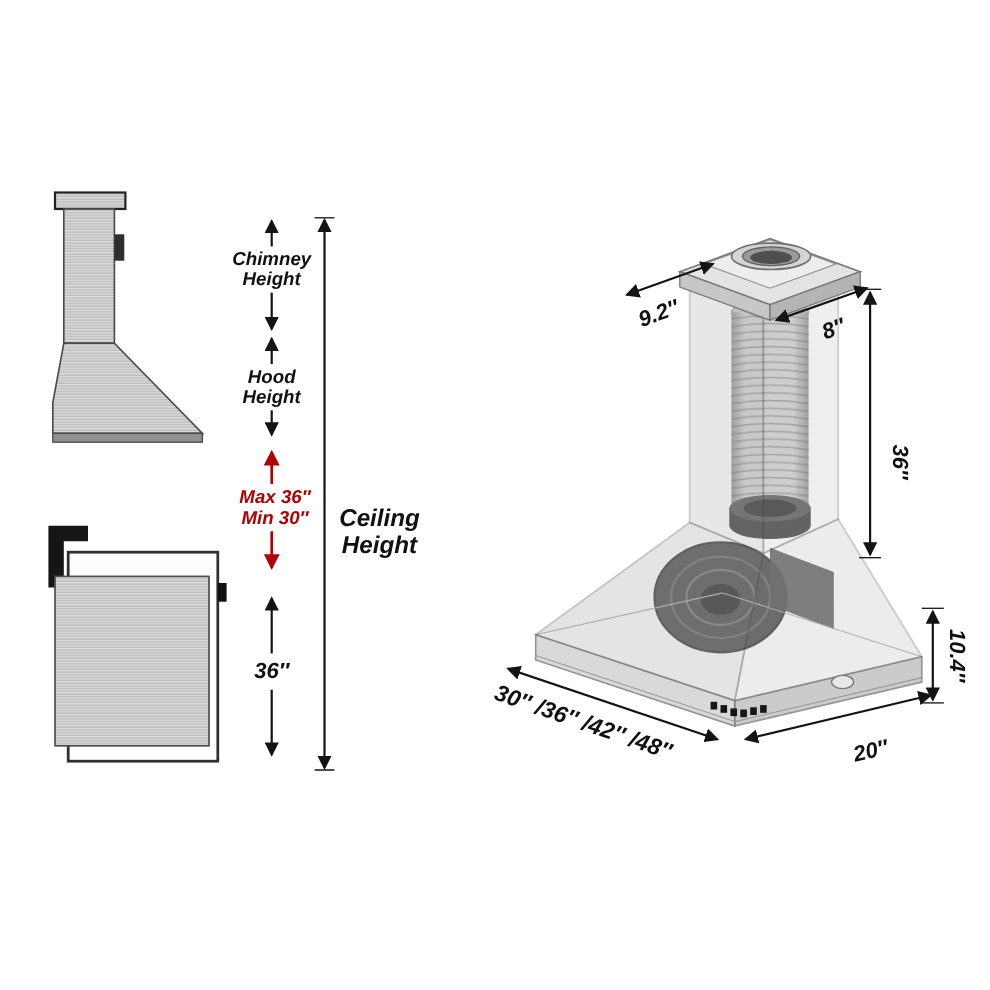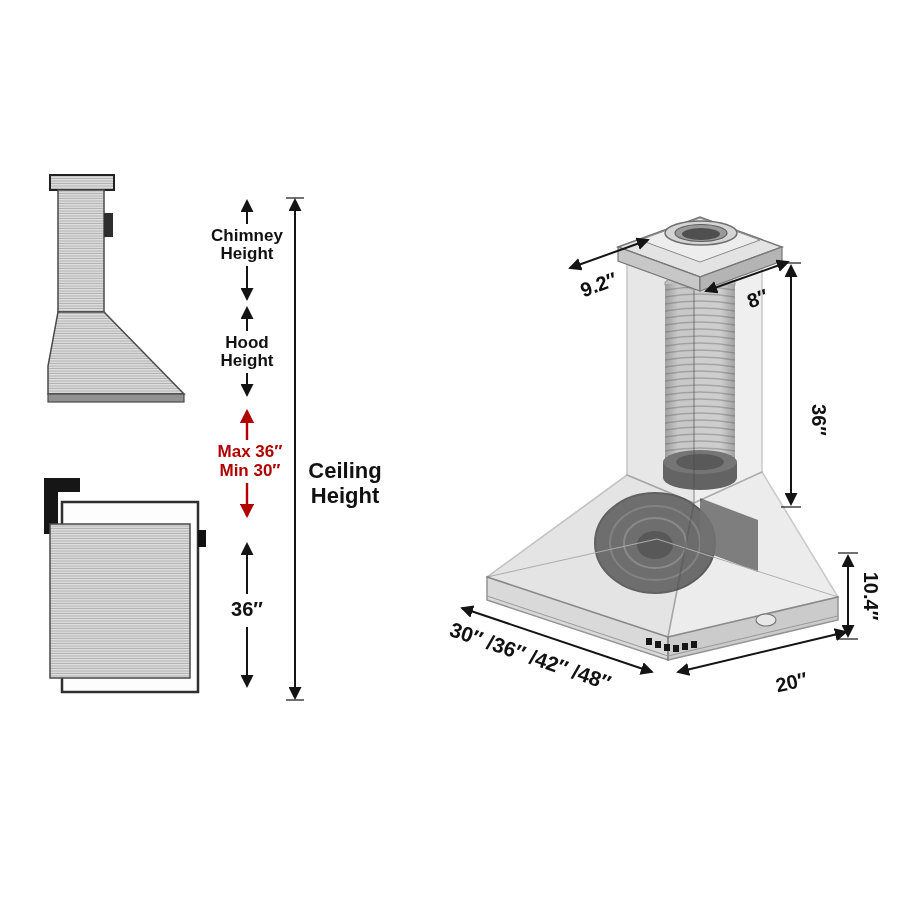--- a/index.html
+++ b/index.html
@@ -1,16 +1,16 @@
 <!DOCTYPE html>
 <html><head>
 <meta charset="utf-8">
 <style>
   html,body{margin:0;padding:0;background:#fff;}
-  .canvas{position:relative;width:900px;height:768px;background:#fff;overflow:hidden;}
+  .canvas{position:relative;width:900px;height:768px;background:#fff;overflow:hidden;font-style:italic;}
   svg{display:block;}
   text{font-family:"Liberation Sans","DejaVu Sans",sans-serif;font-weight:bold;fill:#111;text-anchor:middle;}
   .lbl{font-size:17px;}
   .lbl-lg{font-size:20px;}
   .lbl-xl{font-size:22px;}
   .red{fill:#b00000;}
   .iso-lbl{font-size:20px;}
   .iso-lbl-lg{font-size:21px;}
   .dim{stroke:#141414;stroke-width:2;fill:none;}
   .dim-thin{stroke:#141414;stroke-width:1.2;fill:none;}

